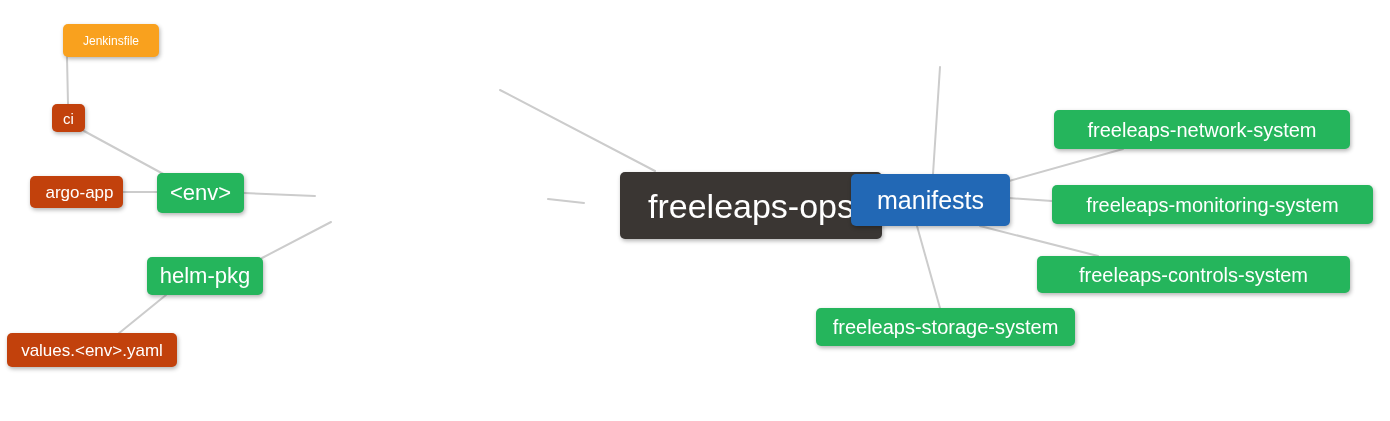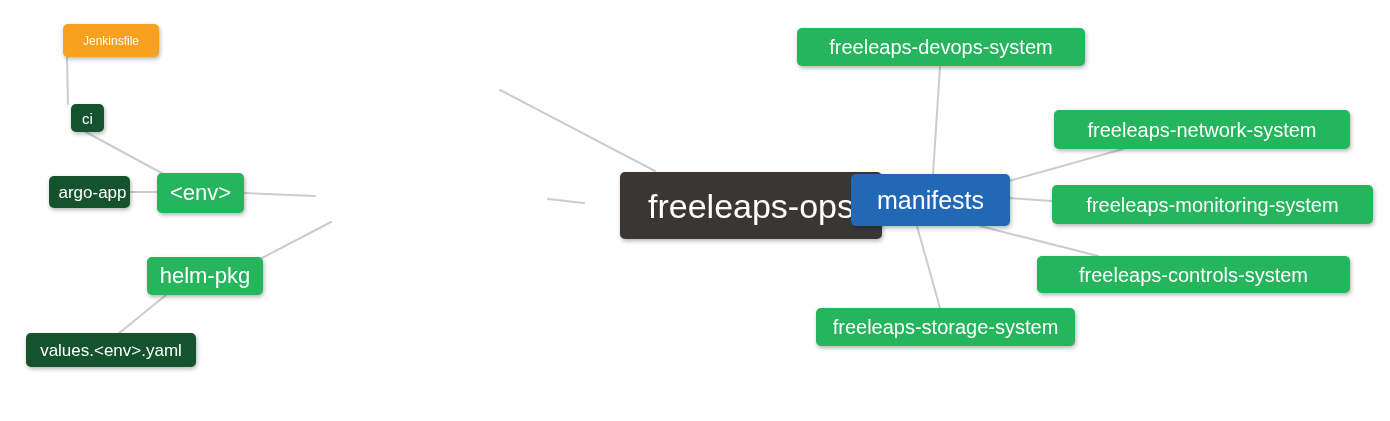--- a/index.html
+++ b/index.html
@@ -30,29 +30,29 @@
     color: #ffffff;
     border-radius: 5px;
     white-space: nowrap;
     box-shadow: 1px 2px 4px rgba(0,0,0,0.30);
     cursor: pointer;
     box-sizing: border-box;
     line-height: 1;
     user-select: none;
   }
   .node.orange { background: #f9a11e; }
-  .node.red    { background: #14532d; margin-left: 19px; }
+  .node.red    { background: #c2410c; }
   .node.green  { background: #25b55c; }
   .node.blue   { background: #2268b5; }
   .node.dark   { background: #3a3633; margin-left: 36px; }
 
   
   #n-jenkinsfile   { left: 19px;   top: 24px;  width: 96px;  height: 33px; font-size: 12px; margin-left: 44px; }
   #n-ci            { left: 52px;   top: 104px; width: 33px;  height: 28px; font-size: 15px; }
-  #n-argo-app      { left: 30px;   top: 176px; width: 81px;  height: 32px; font-size: 17px; padding-left: 6px; }
+  #n-argo-app      { left: 30px;   top: 176px; width: 93px;  height: 32px; font-size: 17px; padding-left: 6px; }
   #n-env           { left: 157px;  top: 173px; width: 87px;  height: 40px; font-size: 22px; }
   #n-helm-pkg      { left: 147px;  top: 257px; width: 116px; height: 38px; font-size: 22px; }
   #n-values        { left: 7px;    top: 333px; width: 170px; height: 34px; font-size: 17px; }
   #n-service-name  { left: 315px;  top: 171px; width: 233px; height: 52px; font-size: 25px; }
   #n-fcp           { left: 314px;  top: 37px;  width: 276px; height: 52px; font-size: 25px; }
   #n-ops           { left: 584px;  top: 172px; width: 262px; height: 67px; font-size: 34px; }
   #n-manifests     { left: 851px;  top: 174px; width: 159px; height: 52px; font-size: 25px; }
   #n-devops        { left: 797px;  top: 28px;  width: 288px; height: 38px; font-size: 20px; }
   #n-network       { left: 1054px; top: 110px; width: 296px; height: 39px; font-size: 20px; }
   #n-monitoring    { left: 1052px; top: 185px; width: 321px; height: 39px; font-size: 20px; }
@@ -82,19 +82,18 @@
   </svg>
 
   <div id="n-jenkinsfile" class="node orange">Jenkinsfile</div>
   <div id="n-ci" class="node red">ci</div>
   <div id="n-argo-app" class="node red">argo-app</div>
   <div id="n-env" class="node green">&lt;env&gt;</div>
   <div id="n-helm-pkg" class="node green">helm-pkg</div>
   <div id="n-values" class="node red">values.&lt;env&gt;.yaml</div>
   <div id="n-ops" class="node dark">freeleaps-ops</div>
   <div id="n-manifests" class="node blue">manifests</div>
-  <div id="n-devops" class="node green">freeleaps-devops-system</div>
   <div id="n-network" class="node green">freeleaps-network-system</div>
   <div id="n-monitoring" class="node green">freeleaps-monitoring-system</div>
   <div id="n-controls" class="node green">freeleaps-controls-system</div>
   <div id="n-storage" class="node green">freeleaps-storage-system</div>
 
 </div>
 
 </body></html>

